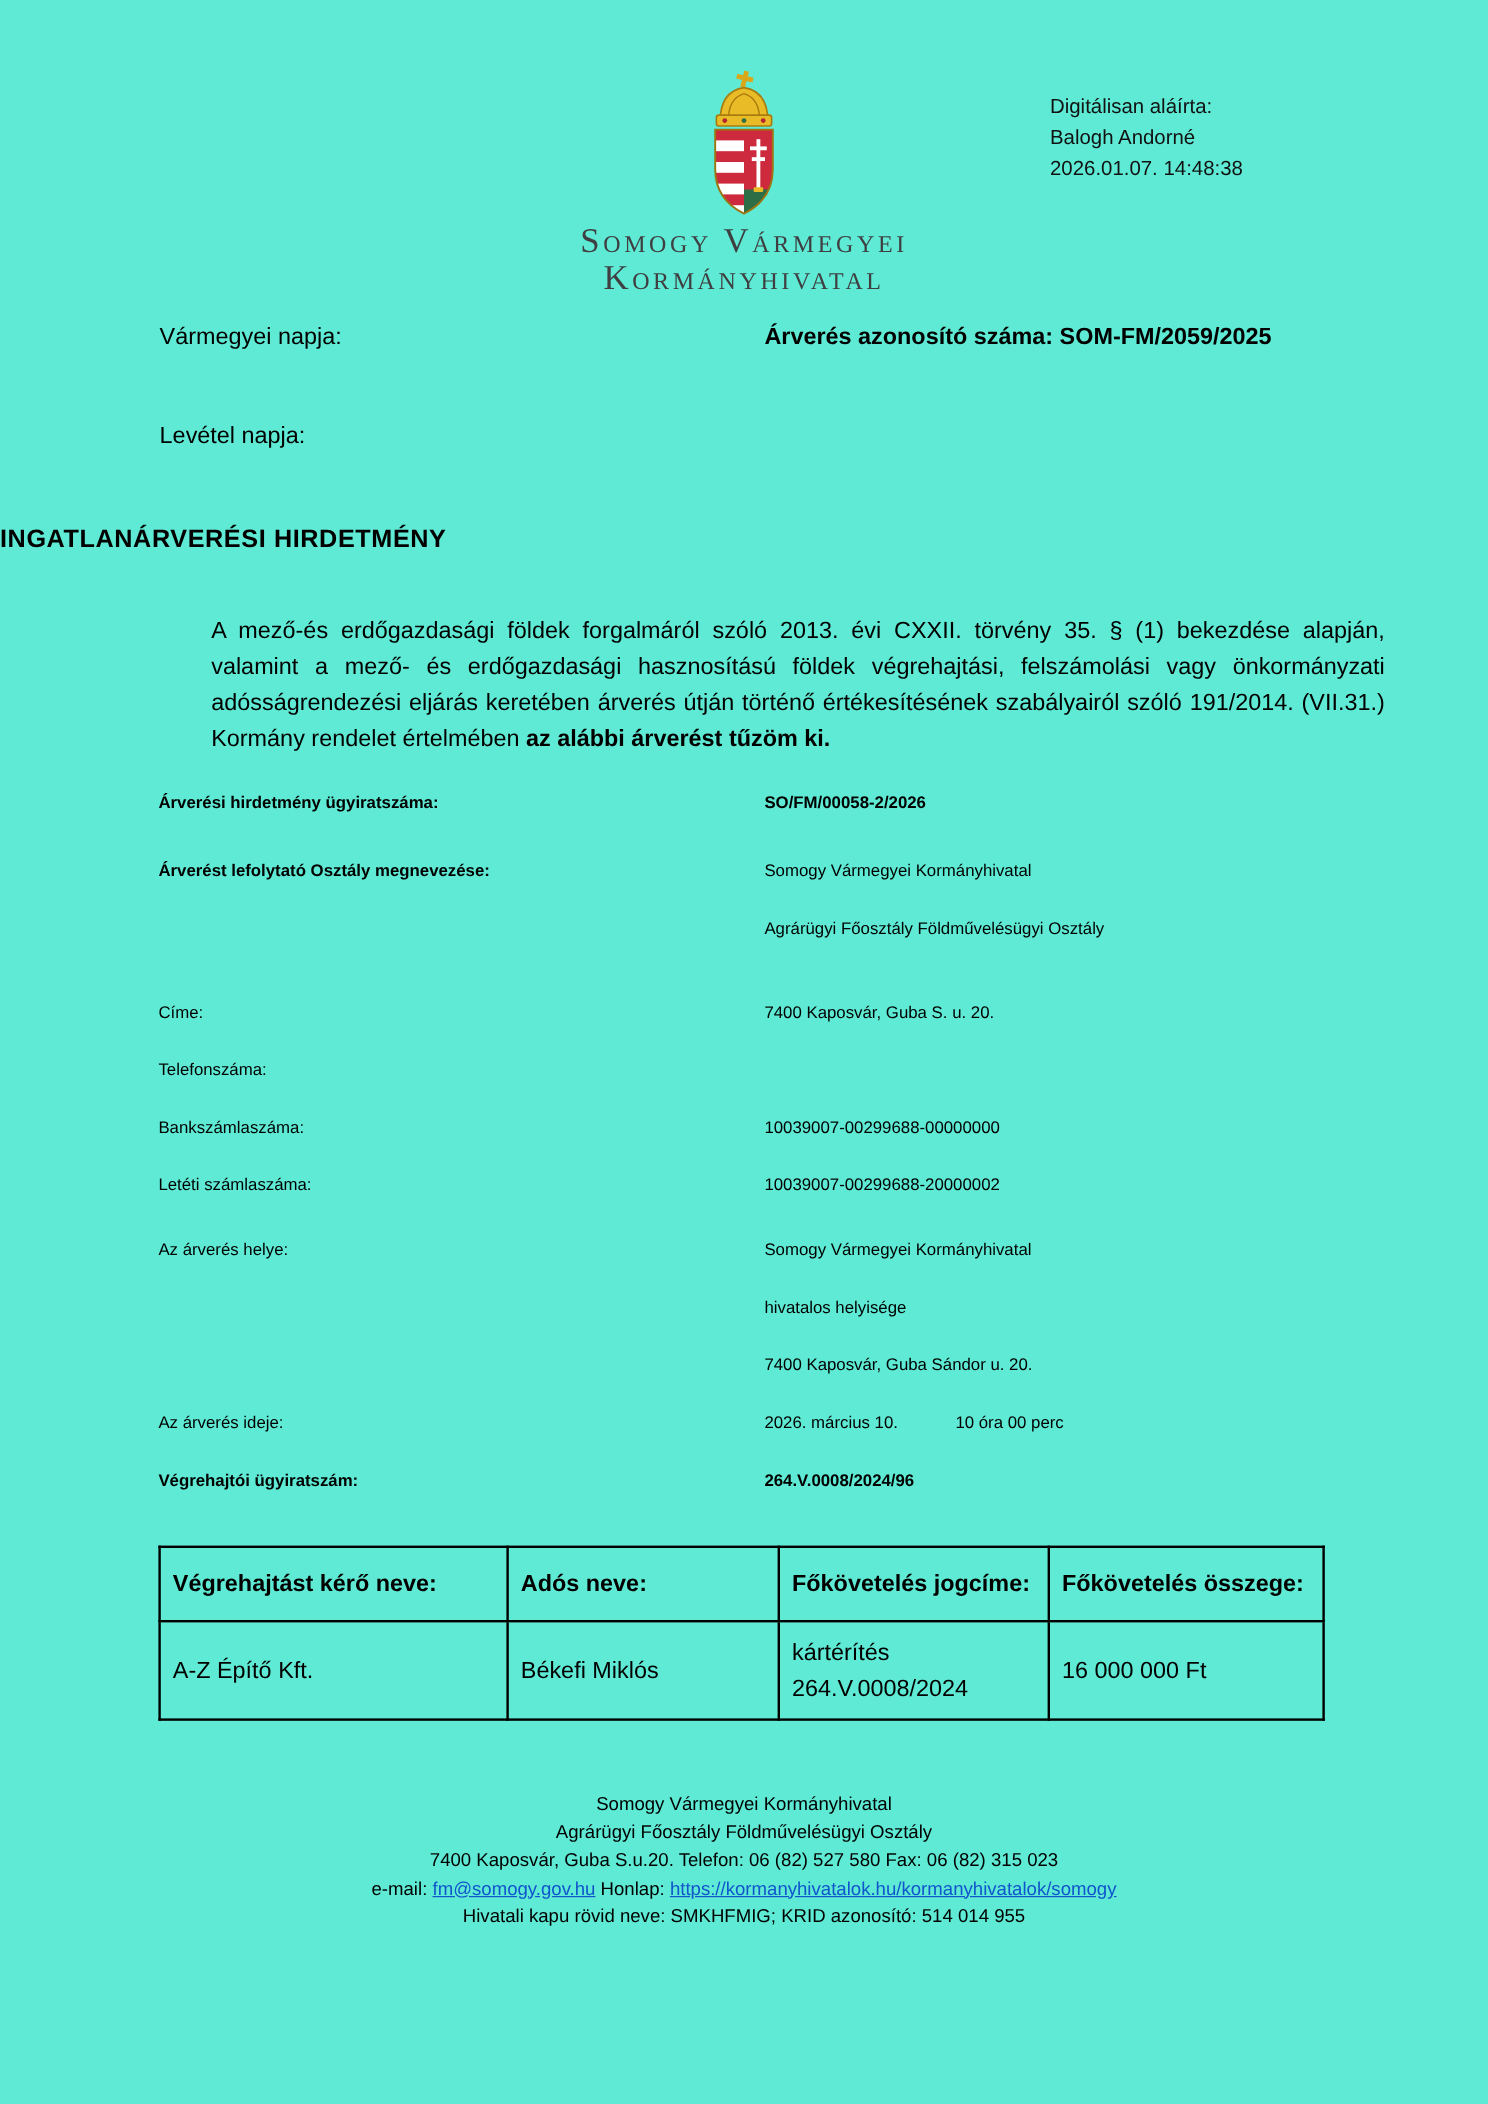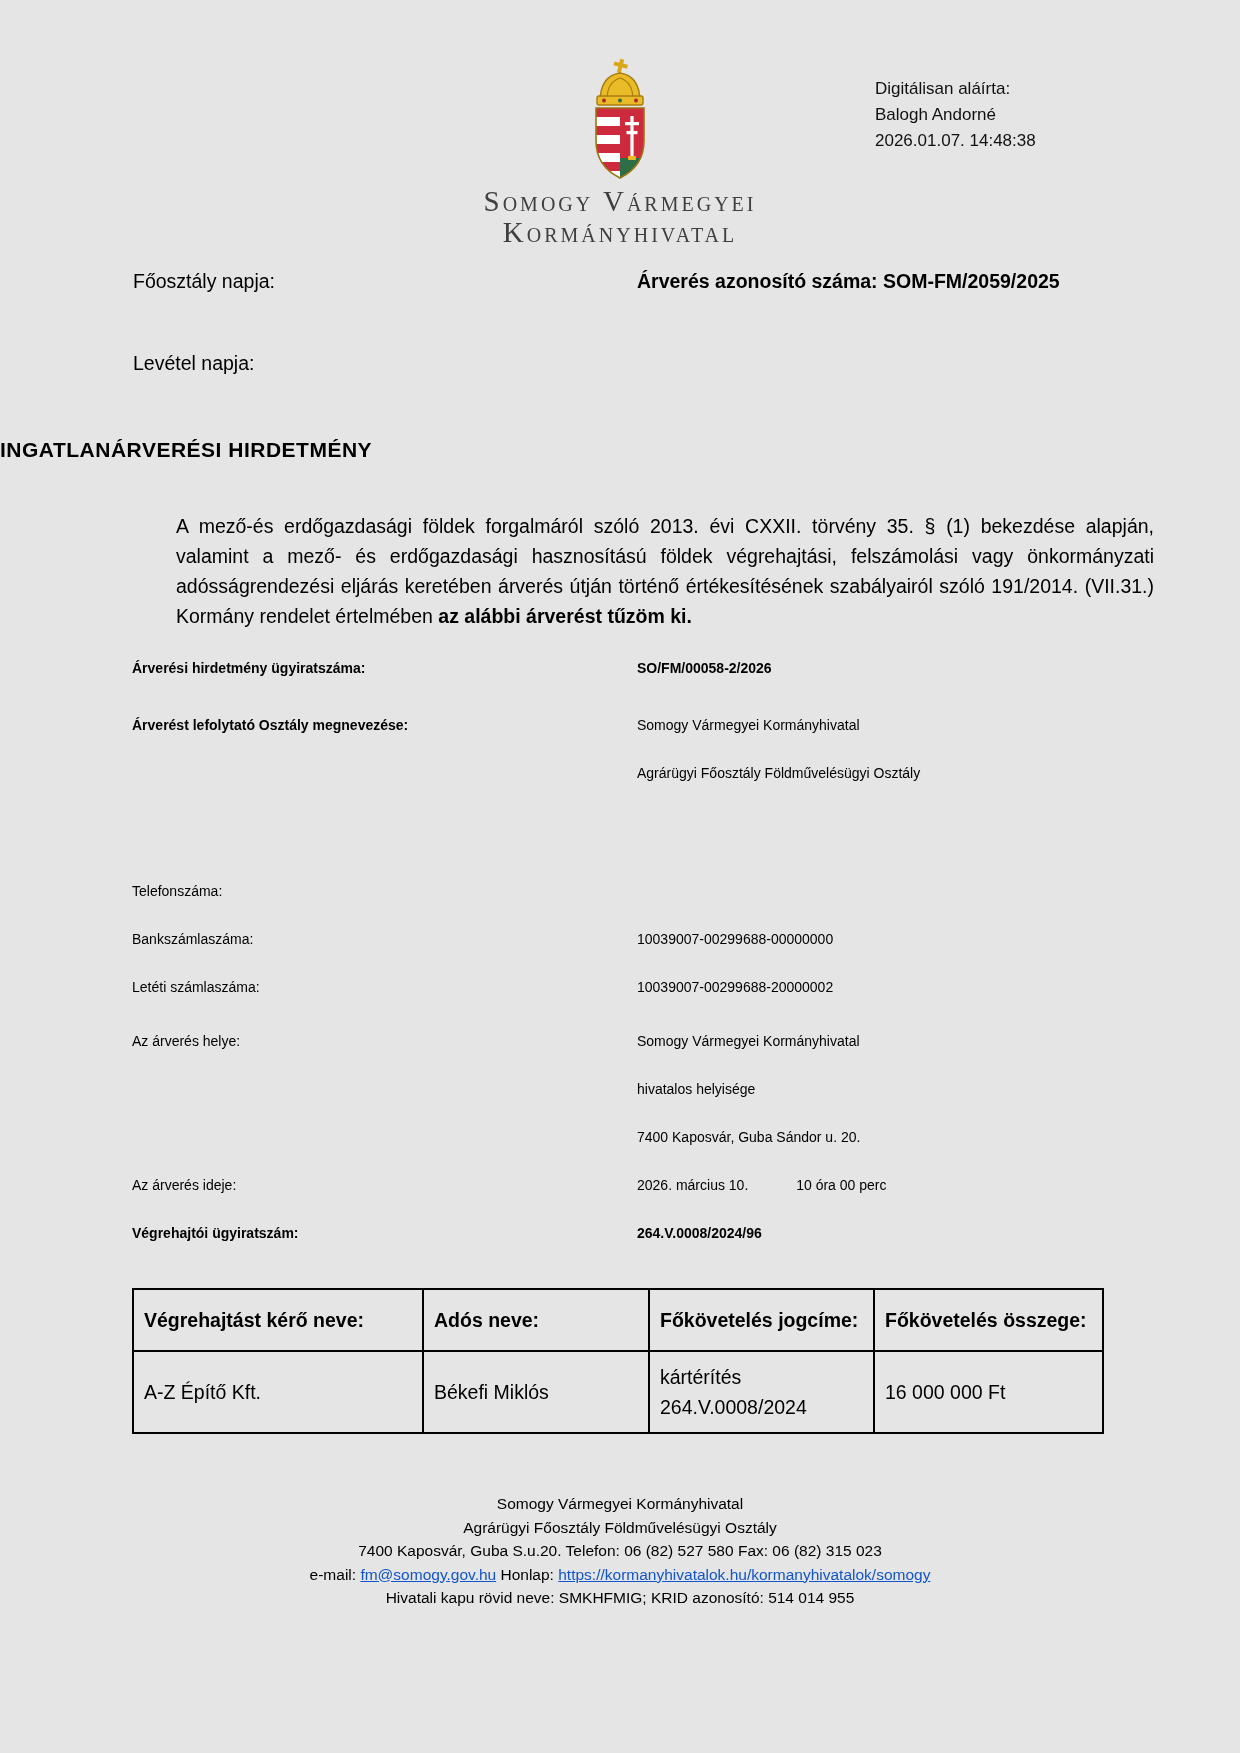--- a/index.html
+++ b/index.html
@@ -1,18 +1,18 @@
 <!DOCTYPE html>
 <html lang="hu"><head>
 <meta charset="utf-8">
 <style>
   * { margin:0; padding:0; box-sizing:border-box; }
   html,body { background:#ffffff; }
   body { font-family:"Liberation Sans", sans-serif; color:#000; }
-  .page { position:relative; width:1240px; height:1753px; margin:0 auto; background:#e5e5e5; overflow:hidden; }
+  .page { position:relative; width:1240px; height:1753px; margin:0 auto; background:#5eead4; overflow:hidden; }
 
   .sig { position:absolute; left:875px; top:76px; font-size:17px; line-height:26px; color:#111; }
 
   .emblem { position:absolute; left:50%; top:58px; transform:translateX(-50%); }
 
   .wordmark { position:absolute; left:0; top:186px; width:100%; text-align:center;
               font-family:"Liberation Serif", serif; font-variant:small-caps;
               color:#3f3f42; font-size:29px; line-height:31px; letter-spacing:3px; }
 
   .meta-label { position:absolute; left:133px; font-size:19.5px; }
@@ -91,41 +91,45 @@
       </g>
       <path d="M9,50 h48 v33 q0,25 -24,37 q-24,-12 -24,-37 z" fill="none" stroke="#9c7510" stroke-width="1.6"></path>
     </svg>
   </div>
 
   <div class="wordmark">
     <div>Somogy Vármegyei</div>
     <div>Kormányhivatal</div>
   </div>
 
-  <div class="meta-label" style="top:270px">Főosztály napja:</div>
+  <div class="meta-label" style="top:270px">Vármegyei napja:</div>
   <div class="meta-auction">Árverés azonosító száma: SOM-FM/2059/2025</div>
   <div class="meta-label" style="top:352px">Levétel napja:</div>
 
   <div class="doc-title">INGATLANÁRVERÉSI HIRDETMÉNY</div>
 
   <div class="intro"><span>A mező-és erdőgazdasági földek forgalmáról szóló 2013. évi CXXII. törvény 35. § (1) bekezdése alapján, valamint a mező- és erdőgazdasági hasznosítású földek végrehajtási, felszámolási vagy önkormányzati adósságrendezési eljárás keretében árverés útján történő értékesítésének szabályairól szóló 191/2014. (VII.31.) Kormány rendelet értelmében </span><b>az alábbi árverést tűzöm ki.</b></div>
 
   <div class="frow" style="top:655px">
     <div class="flabel bold">Árverési hirdetmény ügyiratszáma:</div>
     <div class="fvalue bold">SO/FM/00058-2/2026</div>
   </div>
 
   <div class="frow" style="top:712px">
     <div class="flabel bold">Árverést lefolytató Osztály megnevezése:</div>
     <div class="fvalue">
       <span class="vline">Somogy Vármegyei Kormányhivatal</span>
       <span class="vline">Agrárügyi Főosztály Földművelésügyi Osztály</span>
     </div>
   </div>
 
+  <div class="frow" style="top:830px">
+    <div class="flabel">Címe:</div>
+    <div class="fvalue">7400 Kaposvár, Guba S. u. 20.</div>
+  </div>
 
   <div class="frow" style="top:878px">
     <div class="flabel">Telefonszáma:</div>
   </div>
 
   <div class="frow" style="top:926px">
     <div class="flabel">Bankszámlaszáma:</div>
     <div class="fvalue">10039007-00299688-00000000</div>
   </div>
 

